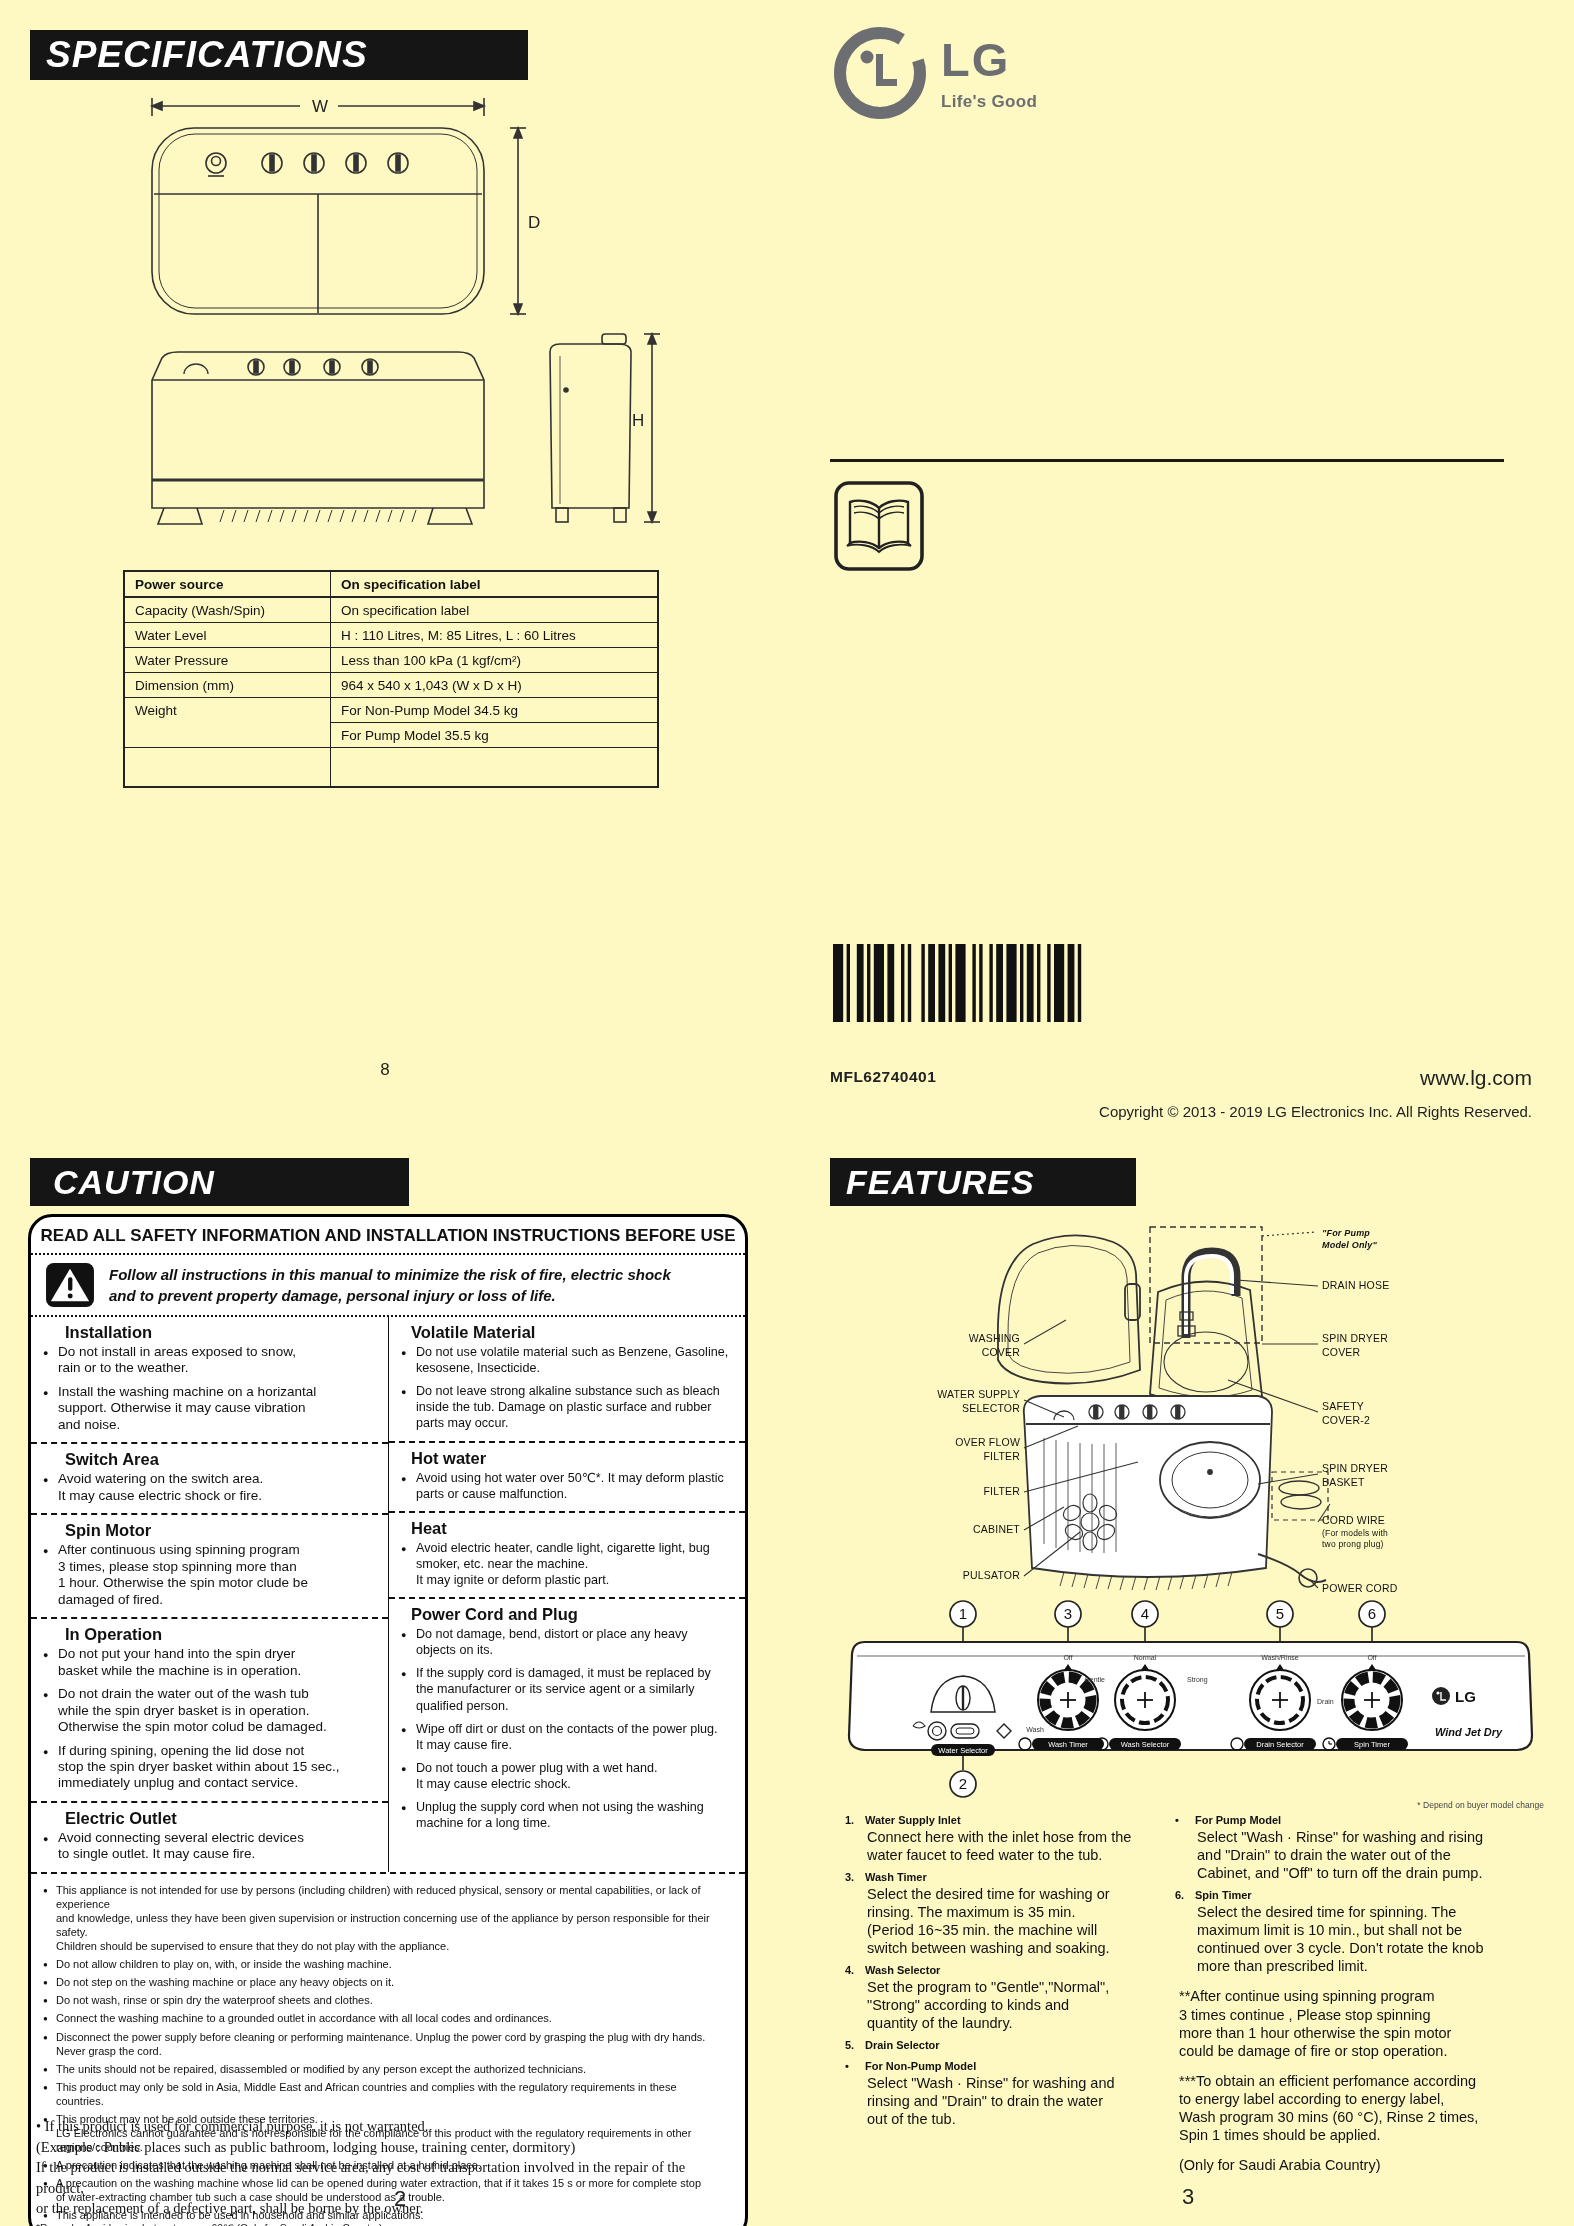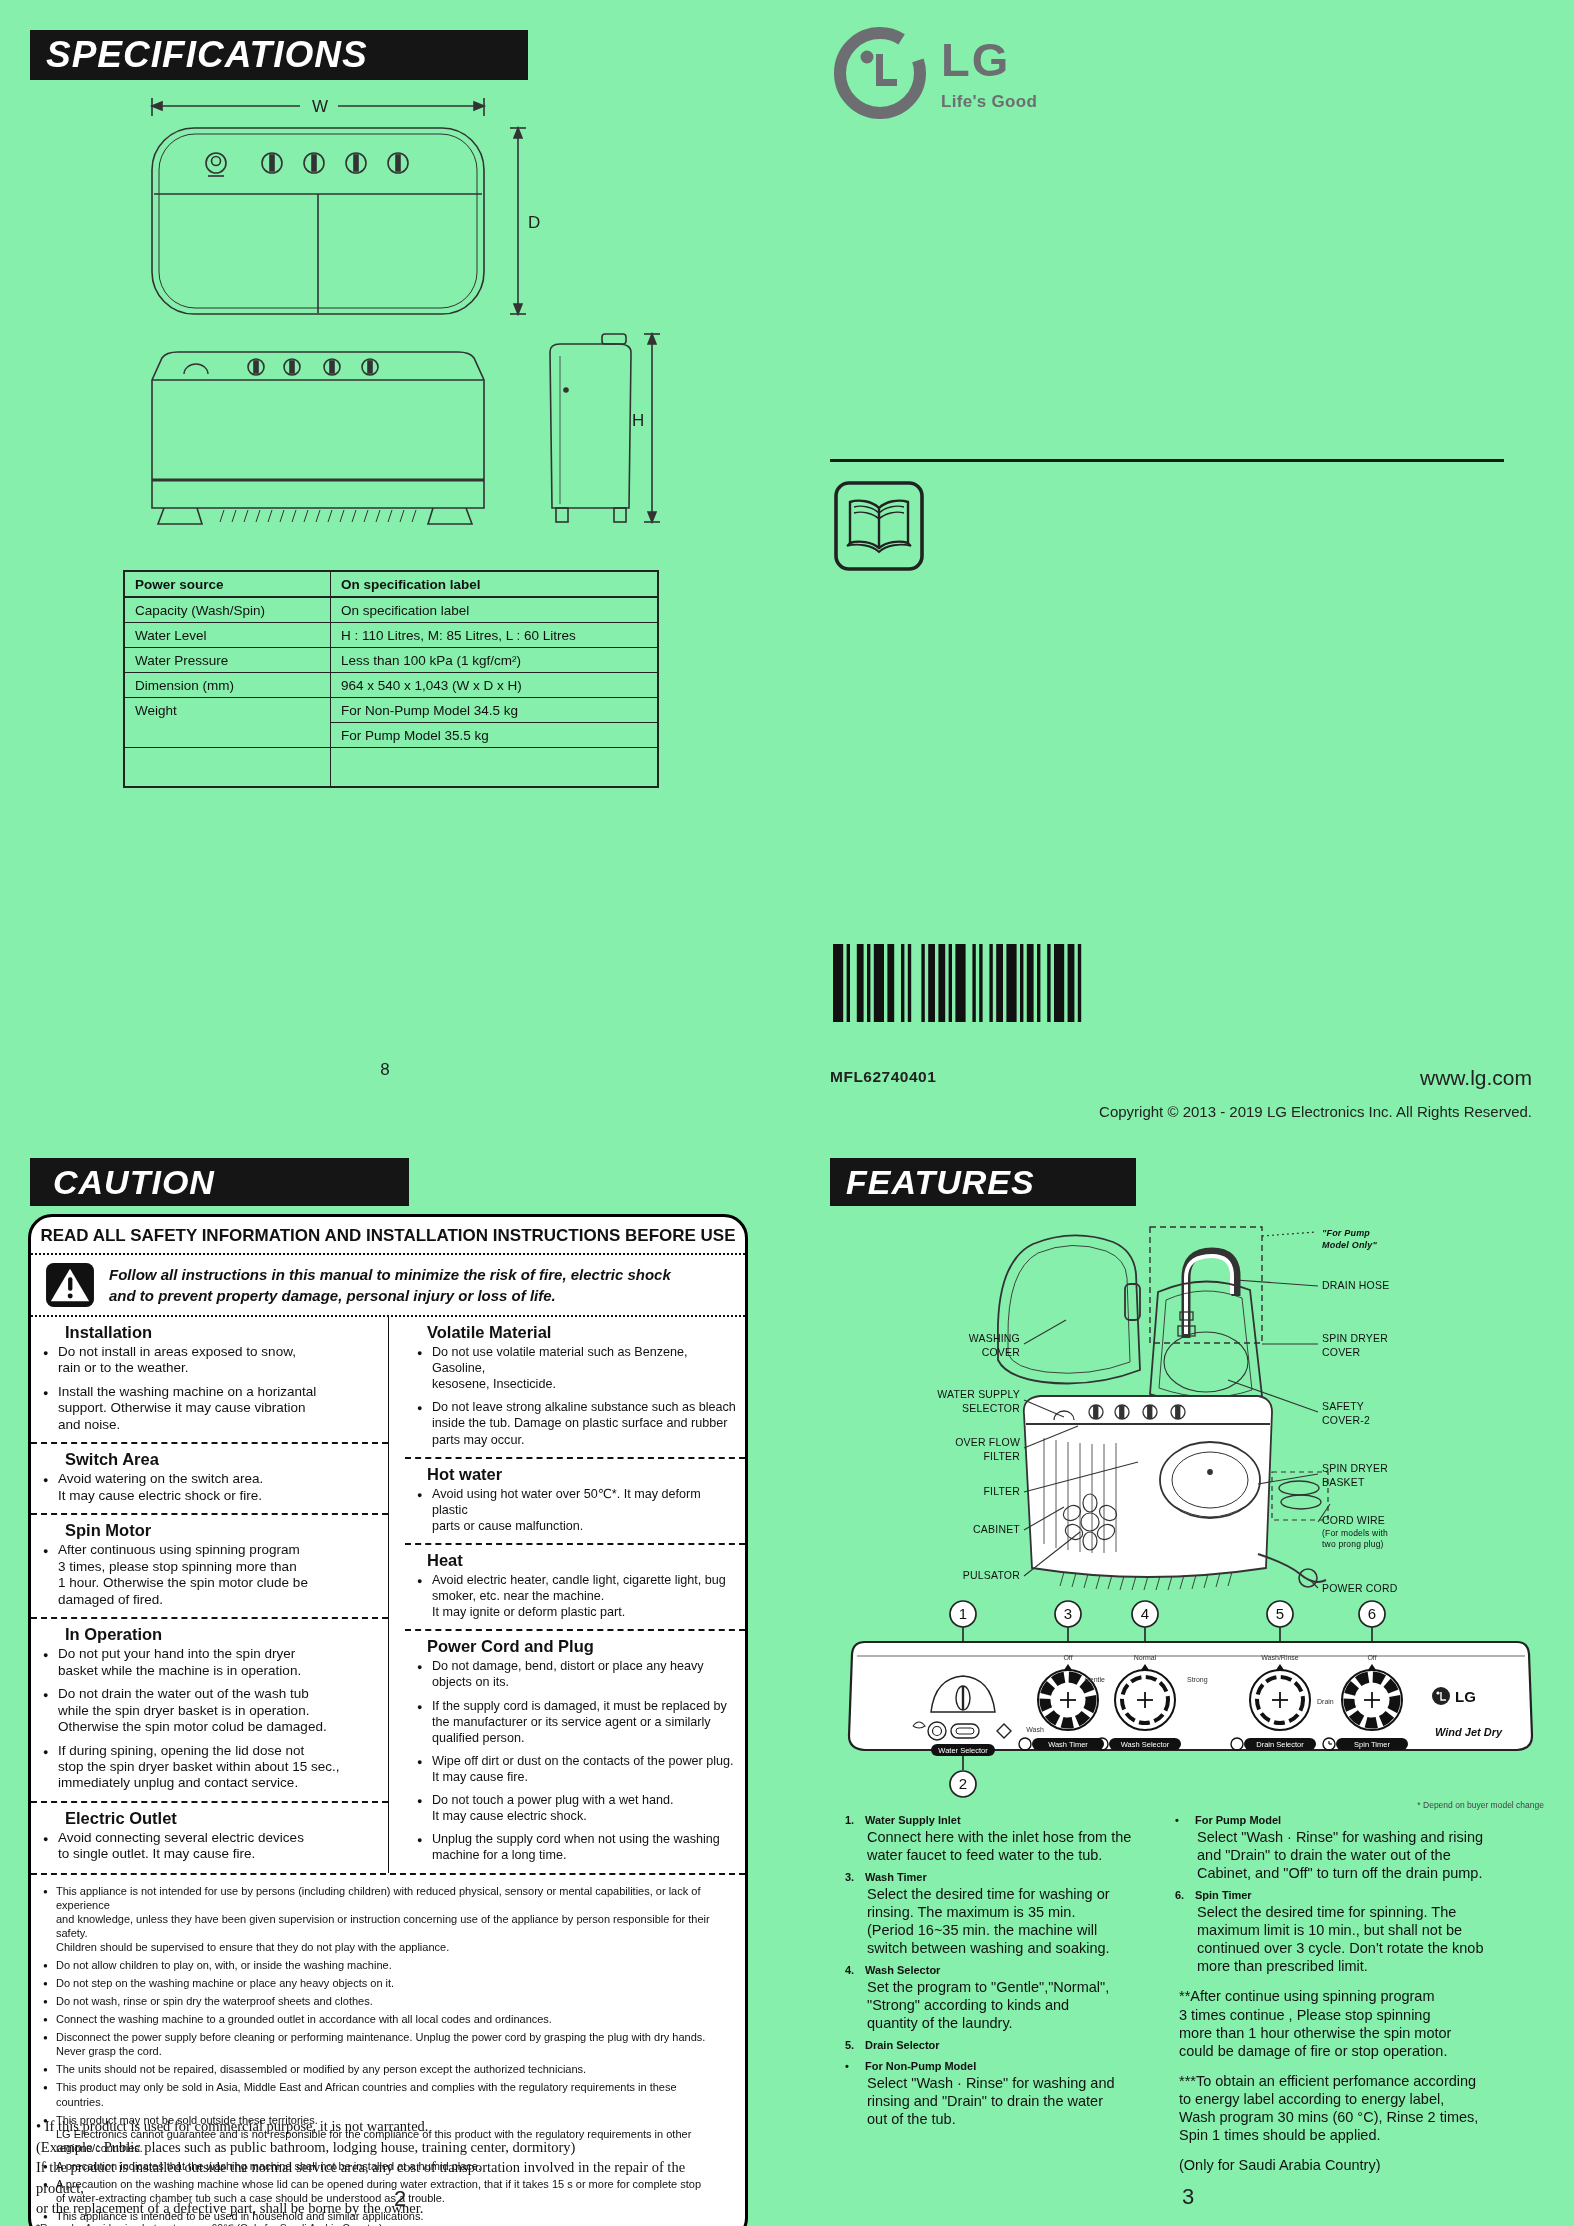--- a/index.html
+++ b/index.html
@@ -1,16 +1,16 @@
 <!DOCTYPE html>
 <html><head>
 <meta charset="utf-8">
 <style>
   html,body{margin:0;padding:0;background:#e8e8e8;}
-  .page{position:relative;width:1574px;height:2226px;background:#86efac;
+  .page{position:relative;width:1574px;height:2226px;background:#fef9c3;
         font-family:"Liberation Sans","DejaVu Sans",sans-serif;color:#111;overflow:hidden;}
   .secbar{position:absolute;background:#151515;color:#fff;font-style:italic;font-weight:bold;
           display:flex;align-items:center;padding-left:16px;letter-spacing:1px;}
   .spec-bar{left:30px;top:30px;width:482px;height:50px;font-size:37px;}
   .caution-bar{left:30px;top:1158px;width:356px;height:48px;font-size:34px;padding-left:23px;}
   .features-bar{left:830px;top:1158px;width:290px;height:48px;font-size:34px;}
 
   svg text{font-family:"Liberation Sans","DejaVu Sans",sans-serif;}
   .spec-svg{position:absolute;left:88px;top:90px;width:580px;height:462px;}
   .dim{font-size:17px;fill:#222;}
@@ -47,21 +47,21 @@
   .copyright{position:absolute;right:42px;top:1103px;font-size:15px;color:#222;}
 
   
   .caution-box{position:absolute;left:28px;top:1214px;width:714px;border:3px solid #000;border-radius:24px;background:#fff;}
   .cb-title{font-size:17px;font-weight:bold;text-align:center;padding:9px 4px 7px 4px;border-bottom:2px dotted #111;}
   .cb-warn{display:flex;align-items:center;gap:14px;padding:7px 14px;border-bottom:2px dotted #111;}
   .cb-warn svg{width:50px;height:46px;flex:none;}
   .cb-warn-text{font-style:italic;font-weight:bold;font-size:15px;line-height:1.4;white-space:pre-line;}
   .cb-cols{display:flex;border-bottom:2px dashed #111;}
   .cb-col{width:50%;box-sizing:border-box;}
-  .cb-col-right{border-left:1.5px solid #111;padding-left:16px;}
+  .cb-col-right{border-left:1.5px solid #111;}
   .cb-sec{padding:6px 8px 7px 10px;border-bottom:2px dashed #111;}
   .cb-col .cb-sec:last-child{border-bottom:none;}
   .cb-sec-title{font-weight:bold;font-size:16.5px;margin:0 0 2px 24px;}
   .cb-col-right .cb-sec-title{margin-left:12px;}
   .cb-bullet{display:flex;margin:0 0 7px 0;}
   .cb-bullet:last-child{margin-bottom:2px;}
   .dot{width:15px;flex:none;font-size:9px;padding-top:4px;text-align:left;padding-left:2px;}
   .btext{white-space:pre-line;font-size:13.5px;line-height:1.22;}
   .cb-col-right .btext{font-size:12.6px;line-height:1.28;}
   .cb-small{padding:9px 12px 12px 10px;}

